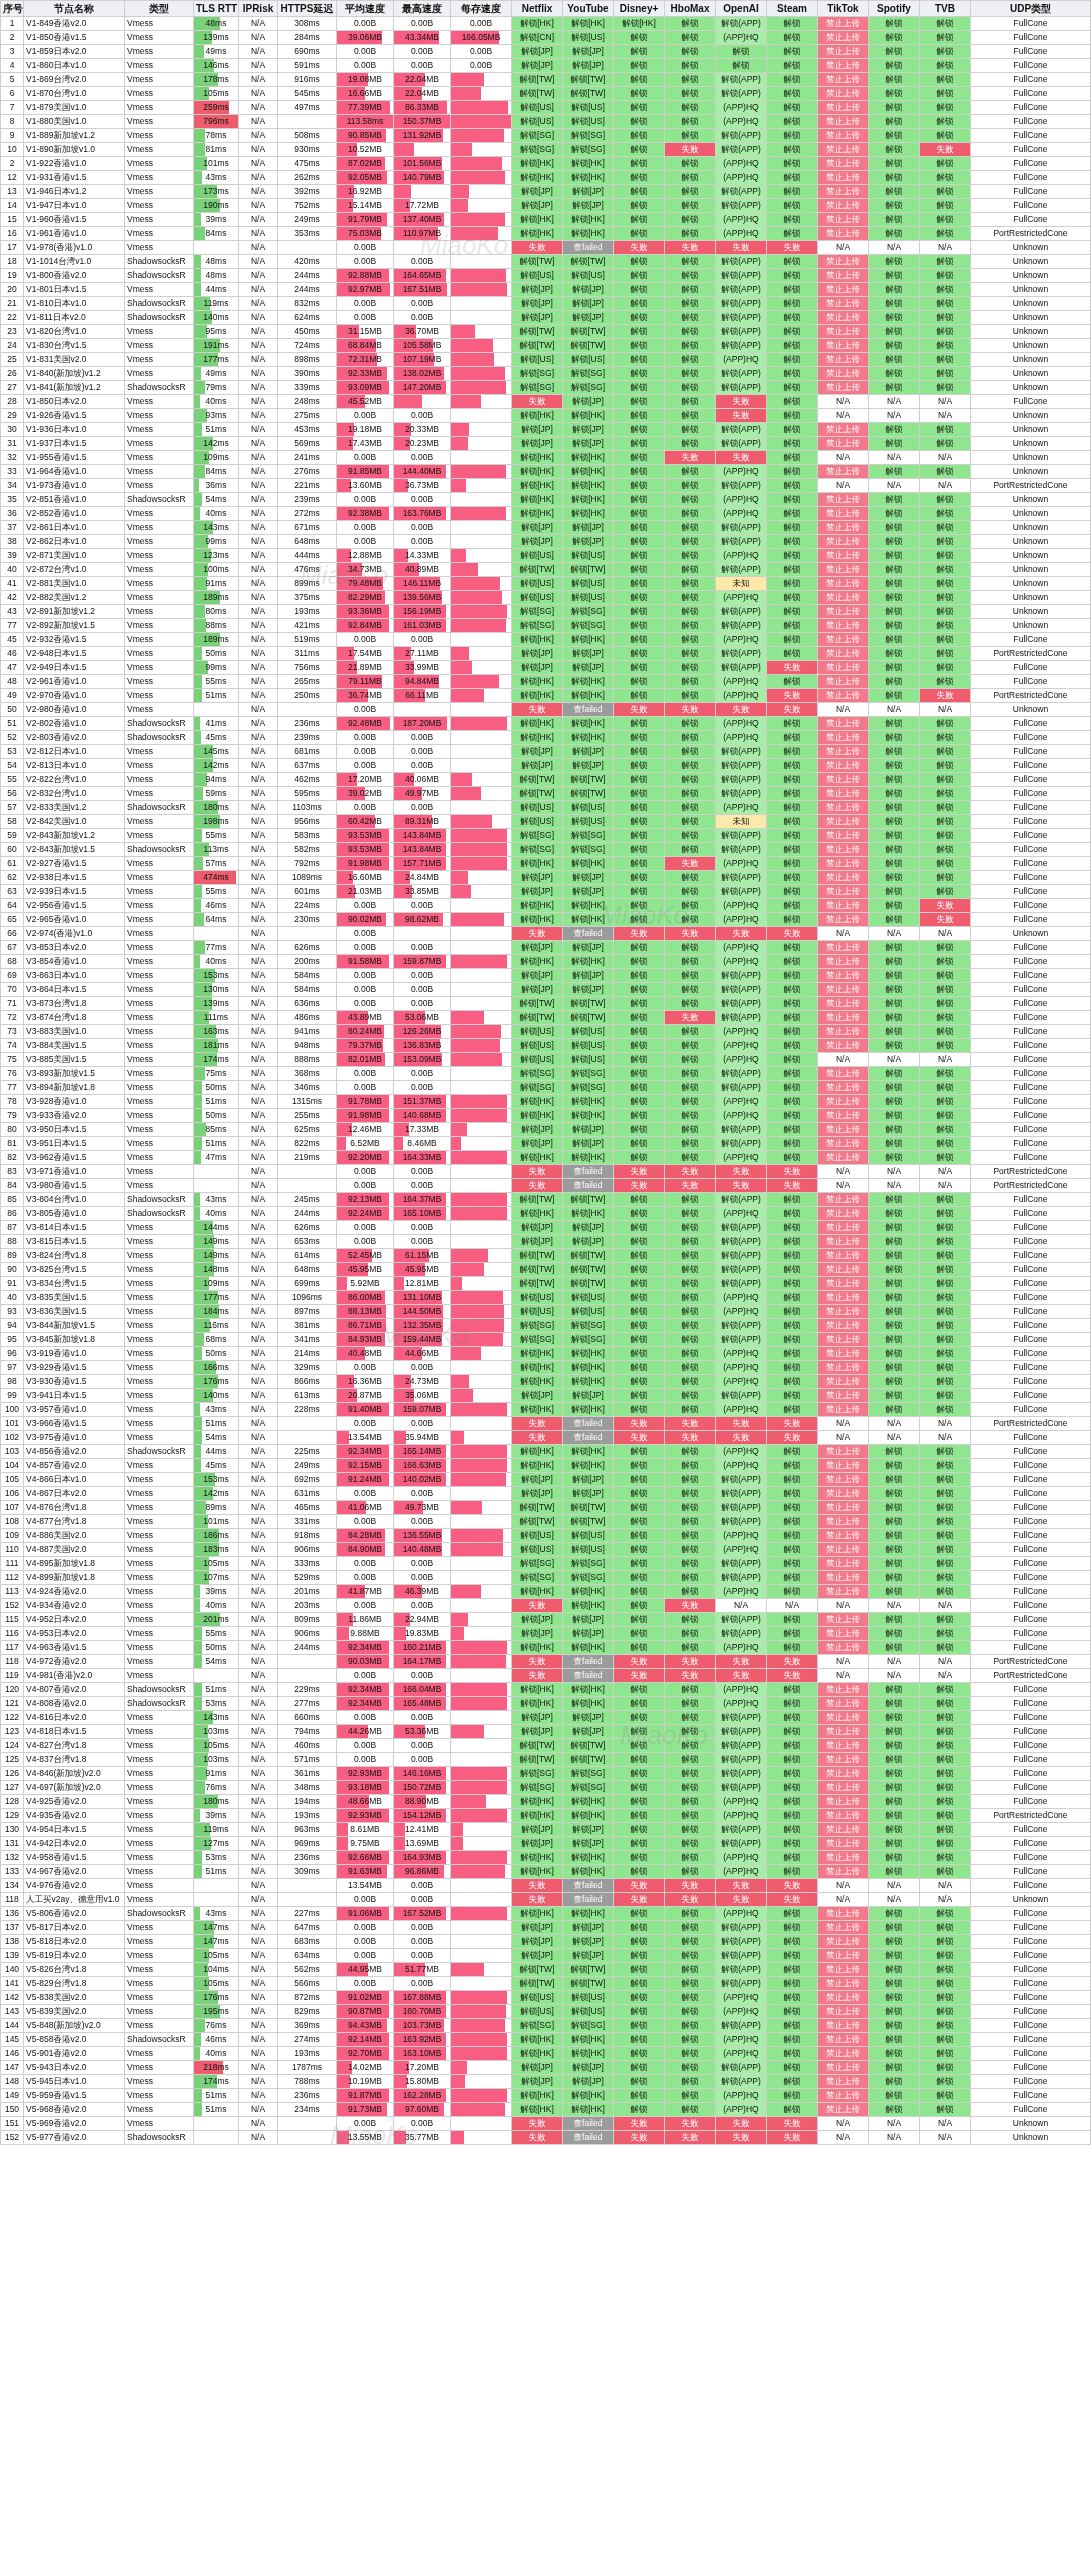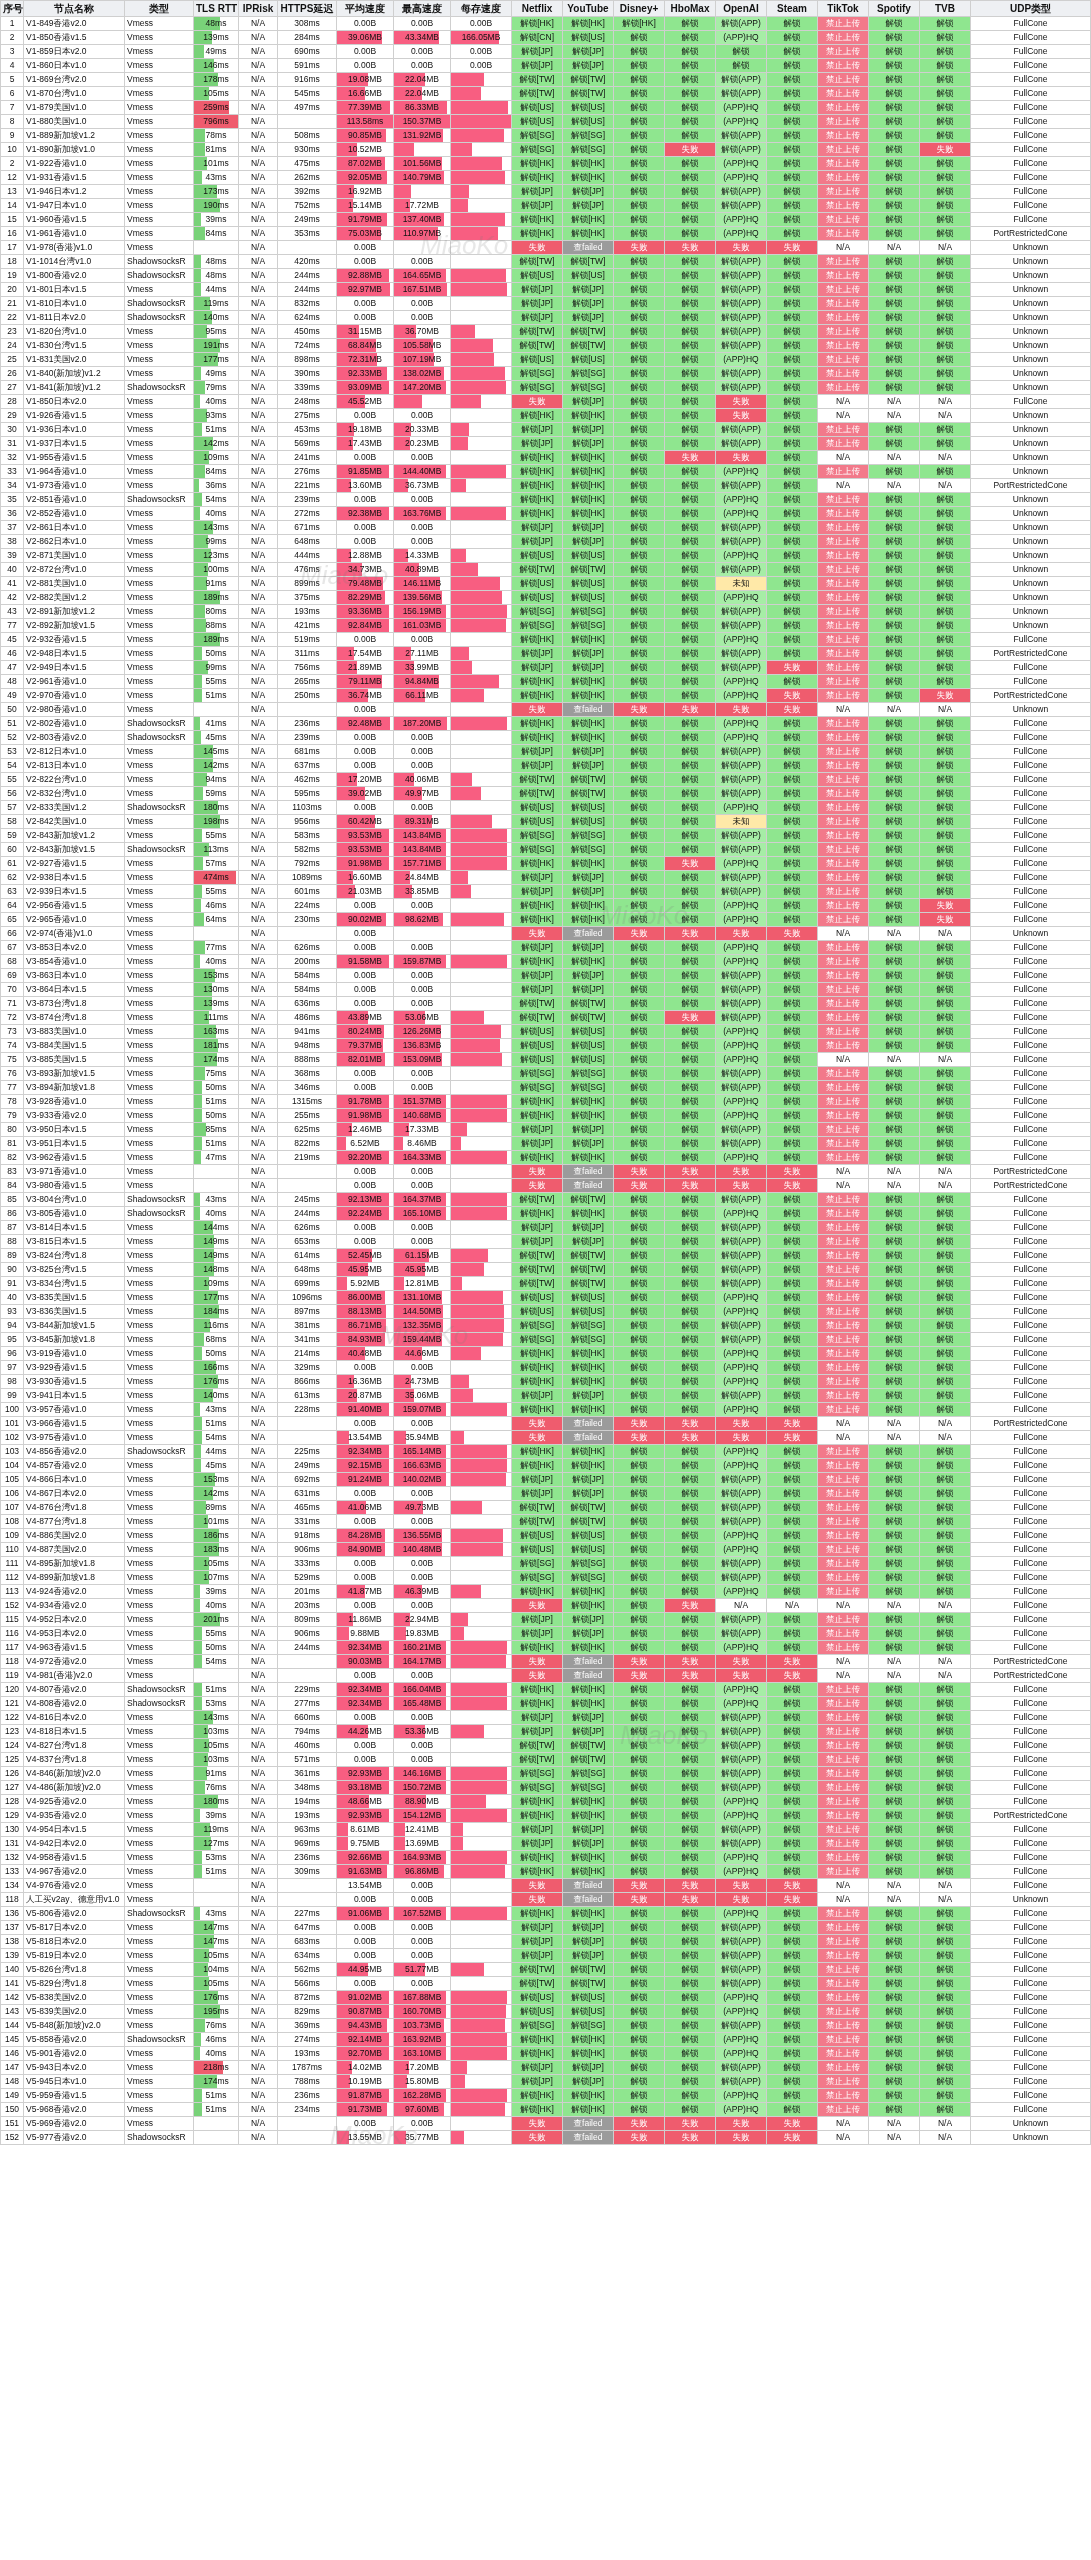--- a/index.html
+++ b/index.html
@@ -2710,21 +2710,21 @@
           <td class="svc g">解锁</td>
           <td class="svc g2">解锁(APP)</td>
           <td class="svc g">解锁</td>
           <td class="svc r2">禁止上传</td>
           <td class="svc g">解锁</td>
           <td class="svc g">解锁</td>
           <td class="udp">FullCone</td>
         </tr>
         <tr>
           <td class="num">127</td>
-          <td class="name">V4-486(新加坡)v2.0</td>
+          <td class="name">V4-697(新加坡)v2.0</td>
           <td class="type">Vmess</td>
           <td class="rtt rttbar"><i style="width: 24%;"></i><span>76ms</span></td>
           <td class="iprisk">N/A</td>
           <td class="https">348ms</td>
           <td class="avgspd bar"><i style="width: 93%;"></i><span>93.18MB</span></td>
           <td class="maxspd bar"><i style="width: 93%;"></i><span>150.72MB</span></td>
           <td class="bytes bar"><i style="width: 93%;"></i><span></span></td>
           <td class="svc g">解锁[SG]</td>
           <td class="svc g">解锁[SG]</td>
           <td class="svc g">解锁</td>

